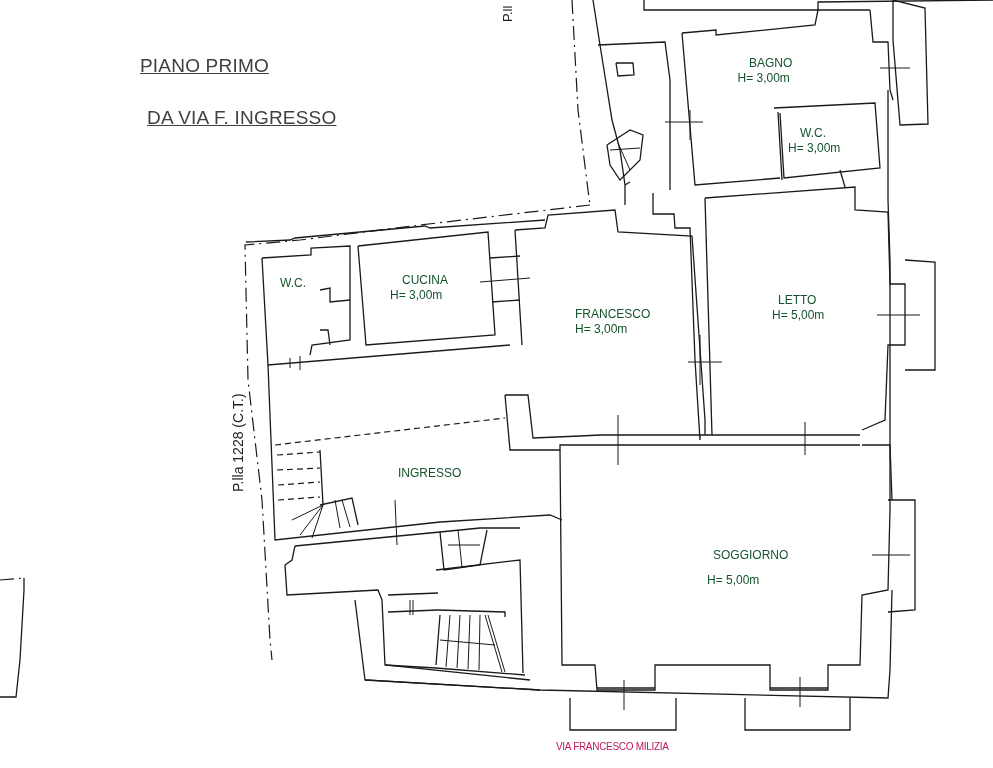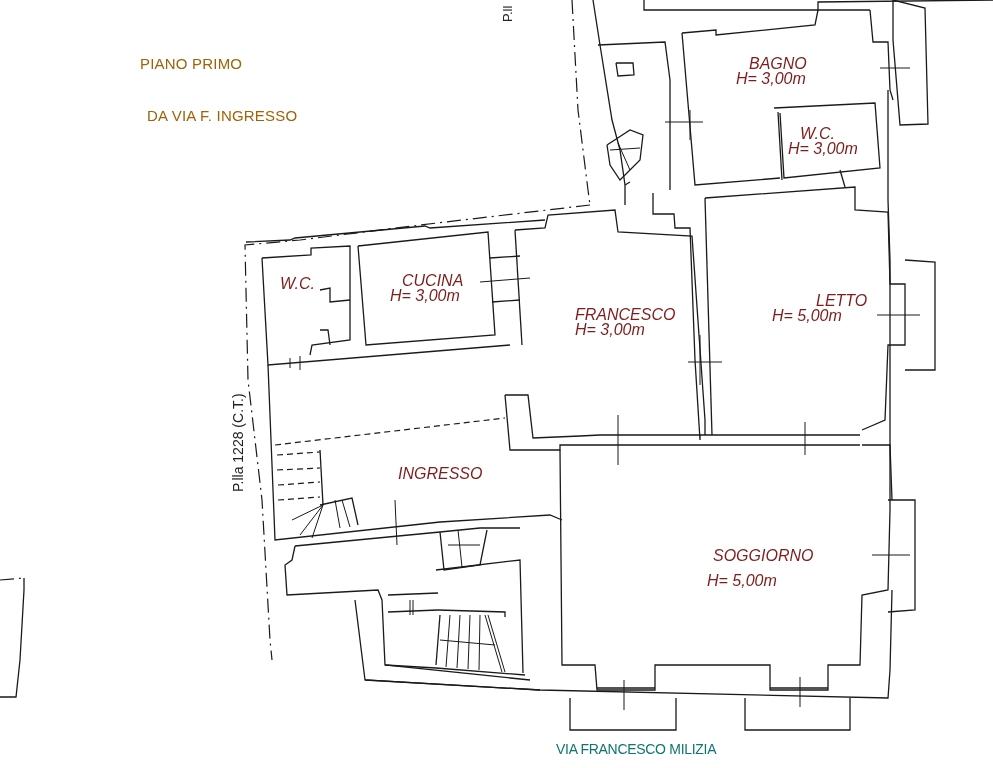--- a/index.html
+++ b/index.html
@@ -2,23 +2,23 @@
 <html><head>
   <meta charset="utf-8">
   <style>
     html, body { margin: 0; padding: 0; background: #ffffff; }
     body { width: 993px; height: 768px; overflow: hidden; position: relative; font-family: "Liberation Sans", sans-serif; }
     svg { position: absolute; left: 0; top: 0; }
     .wall { fill: none; stroke: #1a1a1a; stroke-width: 1.3; stroke-linejoin: miter; }
     .thin { fill: none; stroke: #1a1a1a; stroke-width: 1; }
     .dash { fill: none; stroke: #1a1a1a; stroke-width: 1.2; stroke-dasharray: 6 4; }
     .dashdot { fill: none; stroke: #1a1a1a; stroke-width: 1.2; stroke-dasharray: 14 5 2 5; }
-    .title { position: absolute; font-size: 15px; color: #a16207; letter-spacing: 0.2px; white-space: nowrap; }
-    .room { position: absolute; font-size: 16px; color: #7f1d1d; line-height: 15px; white-space: nowrap; font-style: italic; }
-    .street { position: absolute; font-size: 14px; color: #0f766e; white-space: nowrap; letter-spacing: -0.3px; }
+    .title { position: absolute; font-size: 19px; color: #404040; letter-spacing: 0.2px; white-space: nowrap; text-decoration: underline; }
+    .room { position: absolute; font-size: 12px; color: #14532d; line-height: 15px; white-space: nowrap; }
+    .street { position: absolute; font-size: 10px; color: #be185d; white-space: nowrap; letter-spacing: -0.3px; }
     .parcel { position: absolute; font-size: 14px; color: #222; white-space: nowrap; transform-origin: left top; }
   </style>
 </head>
 <body>
 
 <svg width="993" height="768" viewBox="0 0 993 768">
 
   <g>
     <polyline class="dashdot" points="572,0 578,110 588,190 590,205"></polyline>
     <polyline class="dashdot" points="590,205 420,225 300,240 245,245 248,380 262,500 270,640 272,660"></polyline>
@@ -158,21 +158,21 @@
   <div style="padding-left:12px;">CUCINA</div>
   <div>H= 3,00m</div>
 </div>
 
 <div class="room" style="left:575px; top:307px;">
   <div>FRANCESCO</div>
   <div>H= 3,00m</div>
 </div>
 
 <div class="room" style="left:772px; top:293px;">
-  <div style="padding-left:6px;margin-left:38px;">LETTO</div>
+  <div style="padding-left:6px;">LETTO</div>
   <div>H= 5,00m</div>
 </div>
 
 <div class="room" style="left:398px; top:466px;">
   <div>INGRESSO</div>
 </div>
 
 <div class="room" style="left:683px; top:548px;margin-left:30px;">
   <div>SOGGIORNO</div>
   <div style="margin-left:-6px; margin-top:10px;">H= 5,00m</div>

